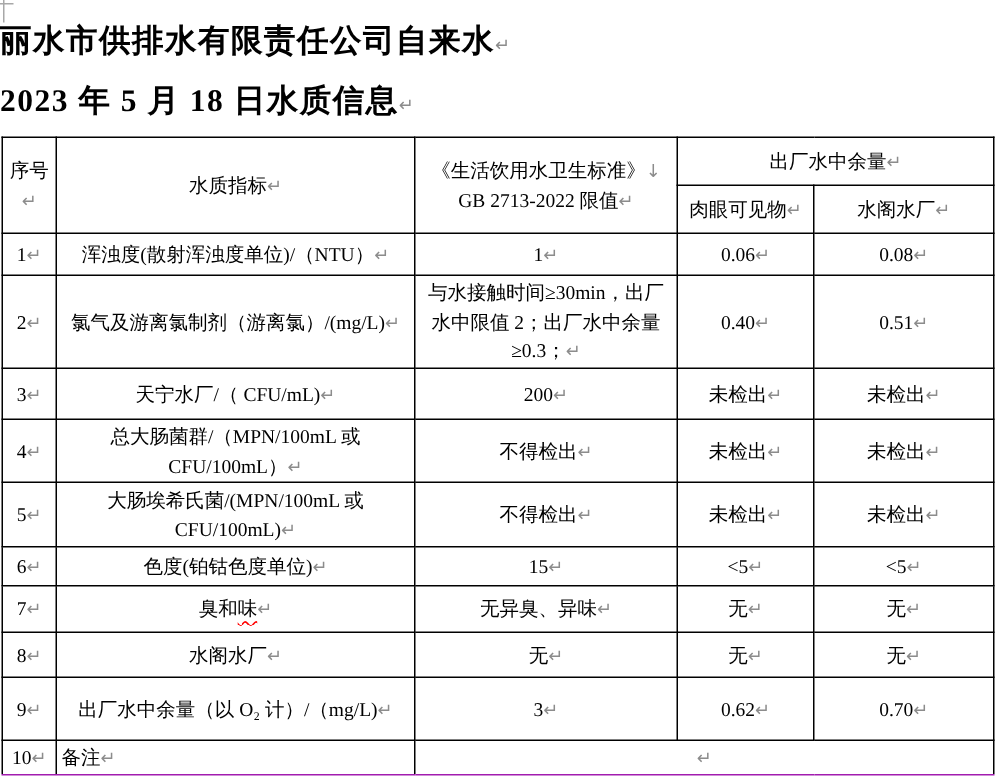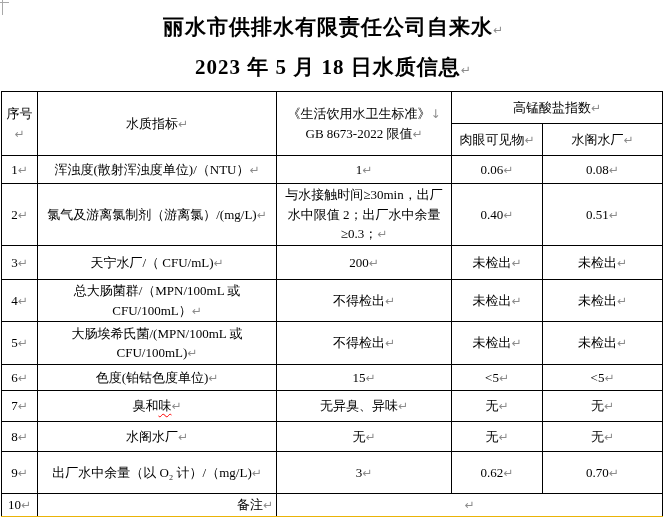--- a/index.html
+++ b/index.html
@@ -21,21 +21,20 @@
     background: #a8a8a8;
   }
   .corner-mark-v {
     position: absolute; left: 2px; top: 0; width: 1px; height: 15px;
     background: #a8a8a8;
   }
   .doc-title {
     margin-top: 13px;
     height: 28px;
     line-height: 28px;
-    text-align: center;
     font-size: 21px;
     font-weight: bold;
     letter-spacing: 1px;
     white-space: nowrap;
   }
   .doc-title.second {
     margin-top: 12px;
   }
   
   .pmark {
@@ -56,22 +55,22 @@
     font-size: 13px;
     font-weight: normal;
     text-align: center;
     vertical-align: middle;
     padding: 1px 3px;
     line-height: 1.5;
     overflow: hidden;
     word-break: break-word;
   }
   table.wq .limit-cell { padding: 1px 8px; }
-  table.wq tr.last-row td { border-bottom: 3px solid #eab308; }
-  table.wq td.left-align { text-align: right; }
+  table.wq tr.last-row td { border-bottom: 3px solid #a21caf; }
+  table.wq td.left-align { text-align: left; }
   .spell-error {
     text-decoration-line: underline;
     text-decoration-style: wavy;
     text-decoration-color: #ff0000;
     text-decoration-thickness: 1px;
     text-underline-offset: 3px;
   }
 </style>
 </head>
 <body>
@@ -88,22 +87,22 @@
     <col style="width:36px">
       <col style="width:239px">
       <col style="width:175px">
       <col style="width:91px">
       <col style="width:120px">
   </colgroup>
   <tbody>
       <tr style="height:32px">
     <th rowspan="2"><span>序号</span><span class="pmark">↵</span></th>
     <th rowspan="2"><span>水质指标</span><span class="pmark">↵</span></th>
-    <th rowspan="2"><span>《生活饮用水卫生标准》</span><span class="pmark">↓</span><br><span>GB 8673-2022 限值</span><span class="pmark">↵</span></th>
-    <th colspan="2"><span>高锰酸盐指数</span><span class="pmark">↵</span></th>
+    <th rowspan="2"><span>《生活饮用水卫生标准》</span><span class="pmark">↓</span><br><span>GB 2713-2022 限值</span><span class="pmark">↵</span></th>
+    <th colspan="2"><span>出厂水中余量</span><span class="pmark">↵</span></th>
   </tr>
   <tr style="height:32px">
     <th><span>肉眼可见物</span><span class="pmark">↵</span></th>
     <th><span>水阁水厂</span><span class="pmark">↵</span></th>
   </tr>
 
   <tr style="height:28px">
     <td><span>1</span><span class="pmark">↵</span></td>
     <td><span>浑浊度(散射浑浊度单位)/（NTU）</span><span class="pmark">↵</span></td>
     <td class="limit-cell"><span>1</span><span class="pmark">↵</span></td>

